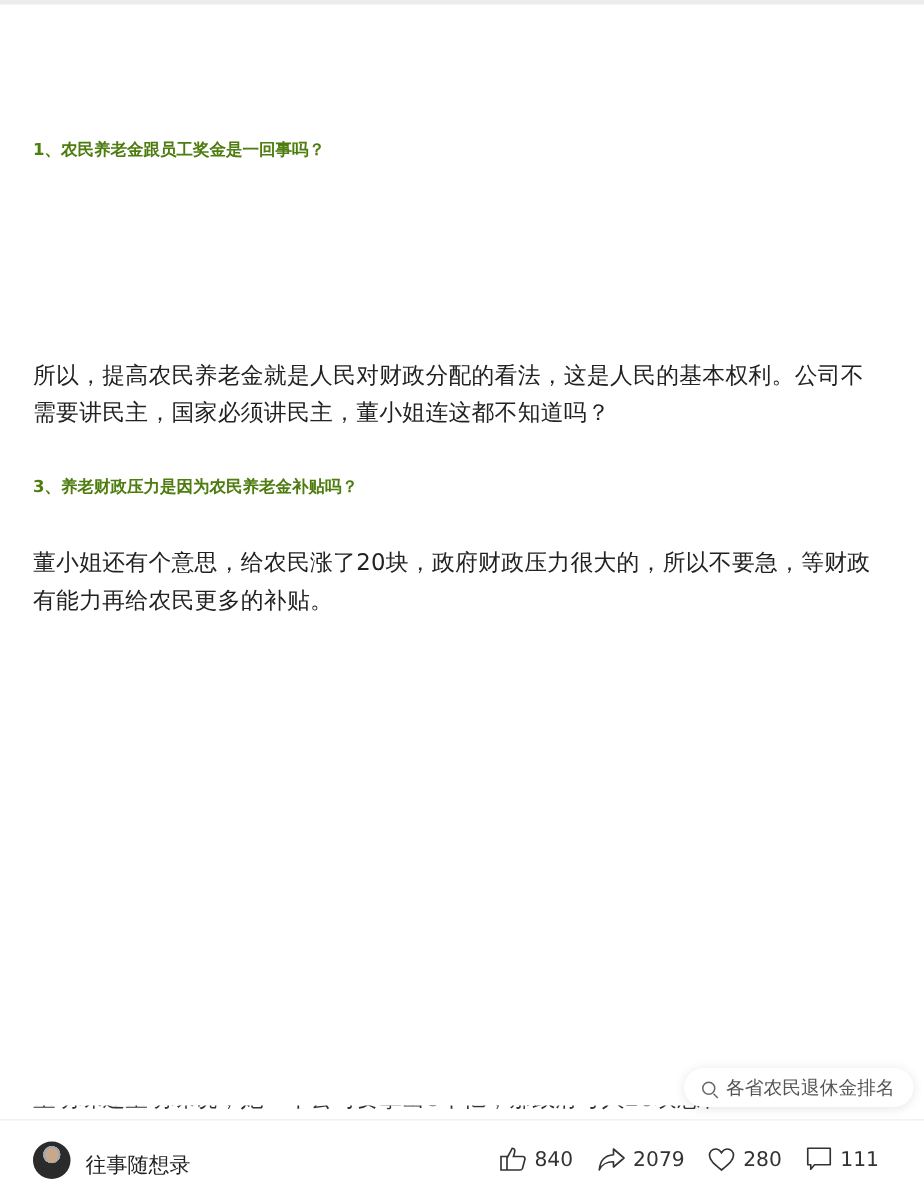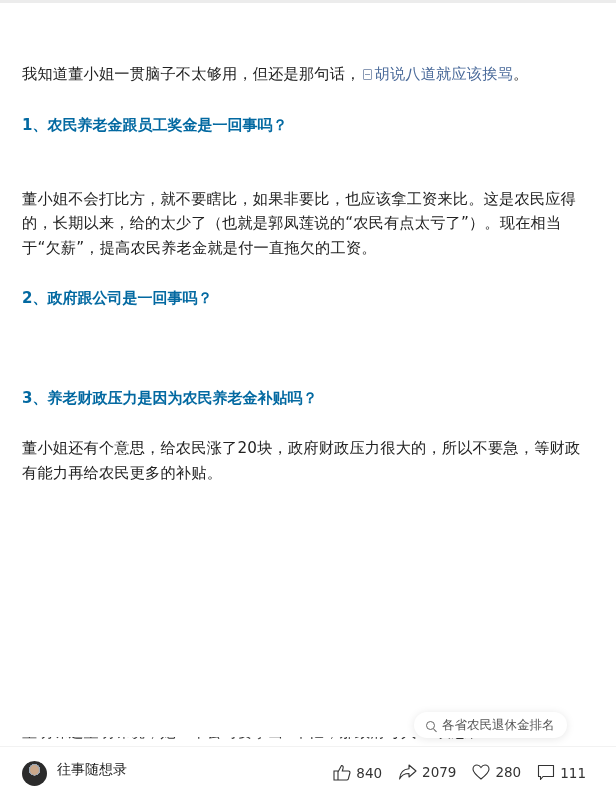--- a/index.html
+++ b/index.html
@@ -7,71 +7,67 @@
     width:616px; height:800px; overflow:hidden; background:#ffffff;
     font-family: "DejaVu Sans", "Liberation Sans", sans-serif;
     color:#222222; position:relative;
   }
   .topline { position:absolute; left:0; top:0; width:616px; height:3px; background:#ececec; }
   .content { position:absolute; left:22px; top:14px; width:568px; }
   p { margin:0; font-size:15.2px; line-height:24.5px; letter-spacing:0.2px; }
   .ul { text-decoration: underline dashed #b5bcc4; text-underline-offset:5px; text-decoration-thickness:1px; }
   .gap { height:24px; }
   .gap2 { height:26px; }
-  h3 { margin:0; font-size:15px; line-height:24px; font-weight:bold; color:#0369a1; }
+  h3 { margin:0; font-size:11px; line-height:24px; font-weight:bold; color:#4d7c0f; }
   .link { color:#4a6a9a; }
   .link-icon {
     display:inline-block; width:9px; height:11px; border:1px solid #8a9ab5; border-radius:1px;
     margin:0 3px 0 2px; vertical-align:-1px; box-sizing:border-box; position:relative;
   }
   .link-icon::after { content:""; position:absolute; left:1px; right:1px; top:4px; height:1px; background:#8a9ab5; }
   .note-icon {
     display:inline-block; width:8px; height:6px; border:1px solid #9fcf9f; margin-left:6px; vertical-align:0;
   }
   .cut { position:absolute; left:22px; top:737px; width:568px; height:8px; overflow:hidden; }
   .cut p { margin-top:-17px; color:#333; }
   .search-chip {
-    position:absolute; left:414px; top:712px; height:26px; padding:0 12px 0 12px;
+    position:absolute; left:456px; top:712px; height:26px; padding:0 12px 0 12px;
     background:#ffffff; border-radius:13px; box-shadow:0 1px 8px rgba(0,0,0,0.10);
     display:flex; align-items:center; font-size:12.5px; color:#555;
   }
   .search-chip .mag { width:7px; height:7px; border:1.3px solid #666; border-radius:50%; position:relative; margin-right:7px; }
   .search-chip .mag::after { content:""; position:absolute; width:4px; height:1.3px; background:#666; left:6px; top:8px; transform:rotate(45deg); }
   .footer {
     position:absolute; left:0; top:746px; width:616px; height:54px; background:#fff;
     border-top:1px solid #f2f2f2;
   }
-  .author { position:absolute; left:22px; top:14px; display:flex; align-items:flex-start; }
+  .author { position:absolute; left:22px; top:14px; display:flex; align-items:flex-end; }
   .avatar { width:25px; height:25px; border-radius:50%; background:radial-gradient(circle at 50% 35%, #9aa6b3 0 28%, #2b2b2b 29% 100%); margin-right:10px; overflow:hidden; position:relative; }
   .avatar::before { content:""; position:absolute; left:8px; top:4px; width:9px; height:10px; border-radius:50%; background:#c9a78a; }
   .author-name { font-size:14px; color:#222; }
-  .actions { position:absolute; right:30px; top:17px; display:flex; align-items:flex-start; font-size:13.5px; color:#333; }
+  .actions { position:absolute; right:30px; top:17px; display:flex; align-items:flex-end; font-size:13.5px; color:#333; }
   .act { display:flex; align-items:center; margin-left:16px; }
   .act svg { margin-right:5px; }
 </style>
 </head>
 <body>
 
 <div class="topline"></div>
 
 <div class="content">
   <div class="gap"></div>
   <div class="gap"></div>
-  <p>
-    <span>我知道董小姐一贯脑子不太够用，但还是那句话，</span><span class="link"><span class="link-icon"></span><span>胡说八道就应该挨骂</span></span><span>。</span>
-  </p>
   <div class="gap2"></div>
   <h3>1、农民养老金跟员工奖金是一回事吗？</h3>
   <div class="gap2"></div>
   <div class="gap"></div>
-  <p>董小姐不会打比方，就不要瞎比，如果非要比，也应该拿工资来比。这是农民应得的，长期以来，给的太少了（也就是郭凤莲说的“农民有点太亏了”）。现在相当于“欠薪”，提高农民养老金就是付一直拖欠的工资。</p>
   <div class="gap2"></div>
-  <h3>2、政府跟公司是一回事吗？</h3>
   <div class="gap2"></div>
   <div class="gap"></div>
+  <p>所以，提高农民养老金就是人民对财政分配的看法，这是人民的基本权利。公司不需要讲民主，国家必须讲民主，董小姐连这都不知道吗？</p>
   <div class="gap2"></div>
   <h3>3、养老财政压力是因为农民养老金补贴吗？</h3>
   <div class="gap2"></div>
   <p>董小姐还有个意思，给农民涨了20块，政府财政压力很大的，所以不要急，等财政有能力再给农民更多的补贴。</p>
 </div>
 
 <div class="cut">
   <p>董明珠还董明珠说，她一个公司要拿出8个亿，那政府每人20块总和……</p>
 </div>
 

